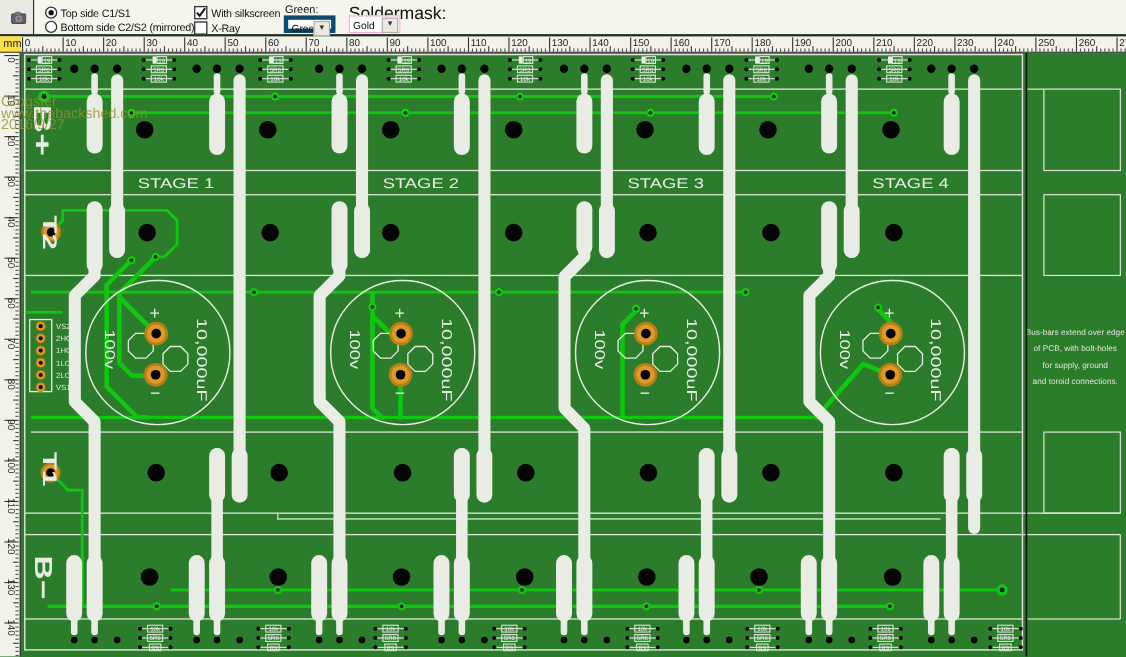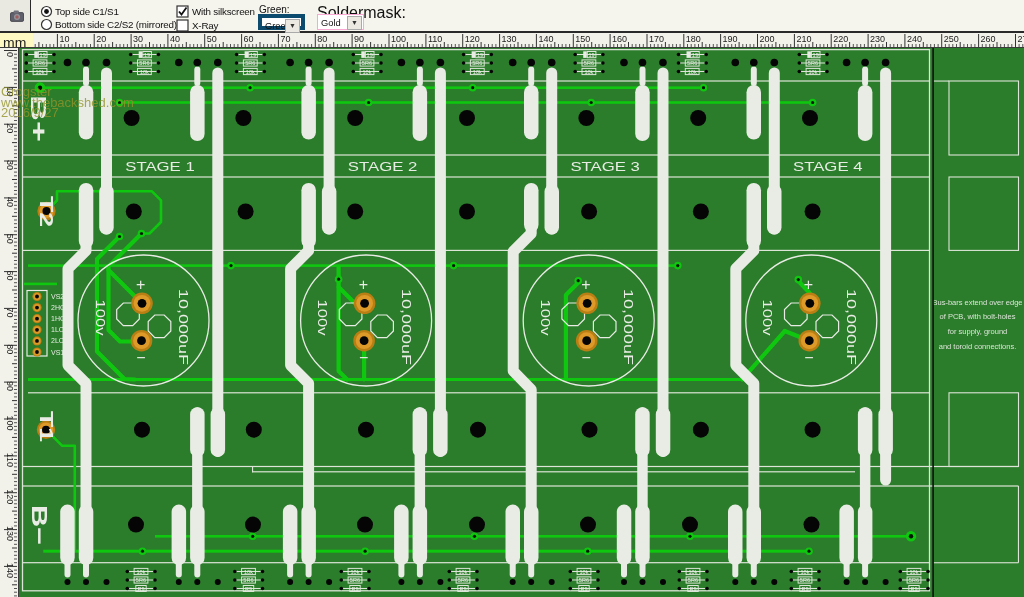--- a/index.html
+++ b/index.html
@@ -353,21 +353,21 @@
 <rect x="1000.2" y="11" width="1" height="3" fill="#555"></rect>
 <rect x="1003.9" y="11" width="1" height="3" fill="#555"></rect>
 <rect x="1007.6" y="11" width="1" height="3" fill="#555"></rect>
 <rect x="1011.3" y="11" width="1" height="3" fill="#555"></rect>
 <rect x="1015.0" y="1" width="1" height="13" fill="#333"></rect>
 <text x="1017.5" y="9" font-size="9" fill="#222">270</text>
 <rect x="1018.6" y="11" width="1" height="3" fill="#555"></rect>
 <rect x="1022.3" y="11" width="1" height="3" fill="#555"></rect>
 </svg>
 
-<div class="abs" style="left:0;top:33px;width:33px;height:15px;background:#fef9c3;font-size:14px;color:#222">
+<div class="abs" style="left:0;top:33px;width:19px;height:15px;background:#fde047;font-size:10px;color:#222">
     <span style="position:absolute;left:3px;top:2px">mm</span>
   </div>
 
 <div class="abs" style="left:0;top:47px;width:1024px;height:1.4px;background:#3a3a3a"></div>
 
 <svg width="18" height="549" viewBox="0 0 18 549" style="position:absolute;left:0;top:48px" font-family="Liberation Sans, sans-serif">
 <rect width="18" height="549" fill="#f2f1ea"></rect>
 
 <rect x="4" y="2.0" width="13" height="1" fill="#333"></rect>
 <text x="10" y="6.5" font-size="9" fill="#222" text-anchor="middle" transform="rotate(90 10 6.5)" dominant-baseline="central">0</text>

